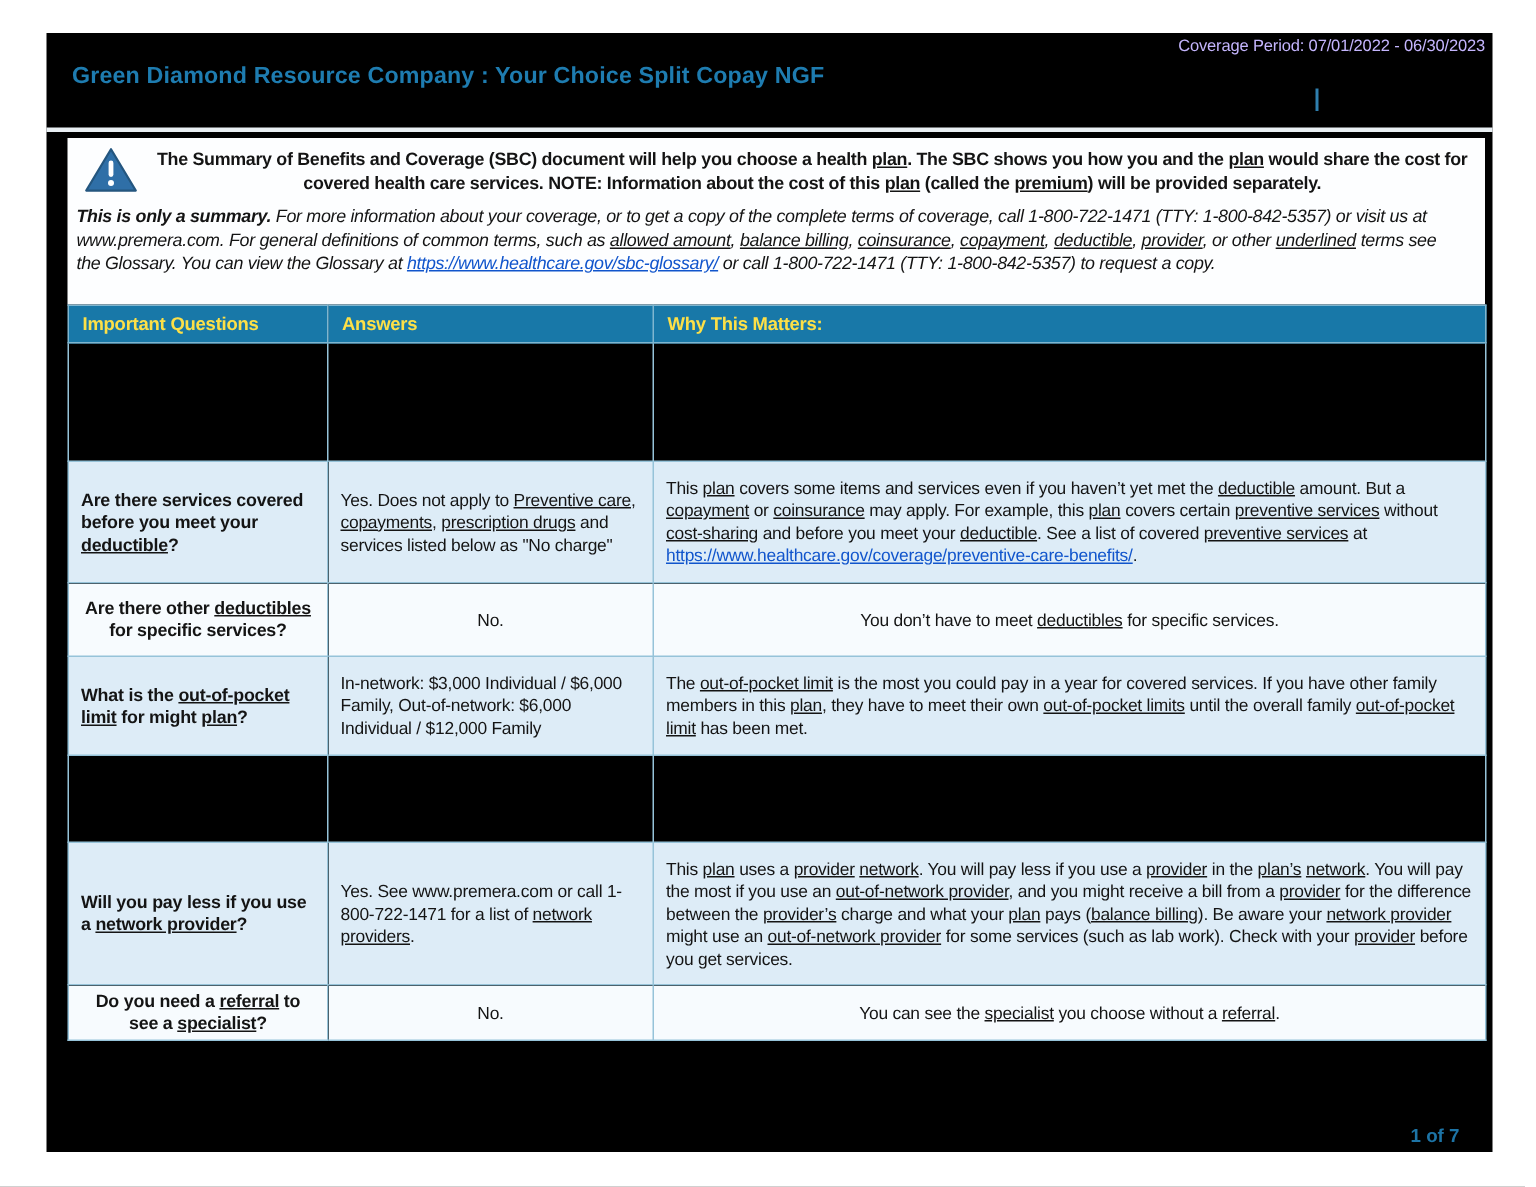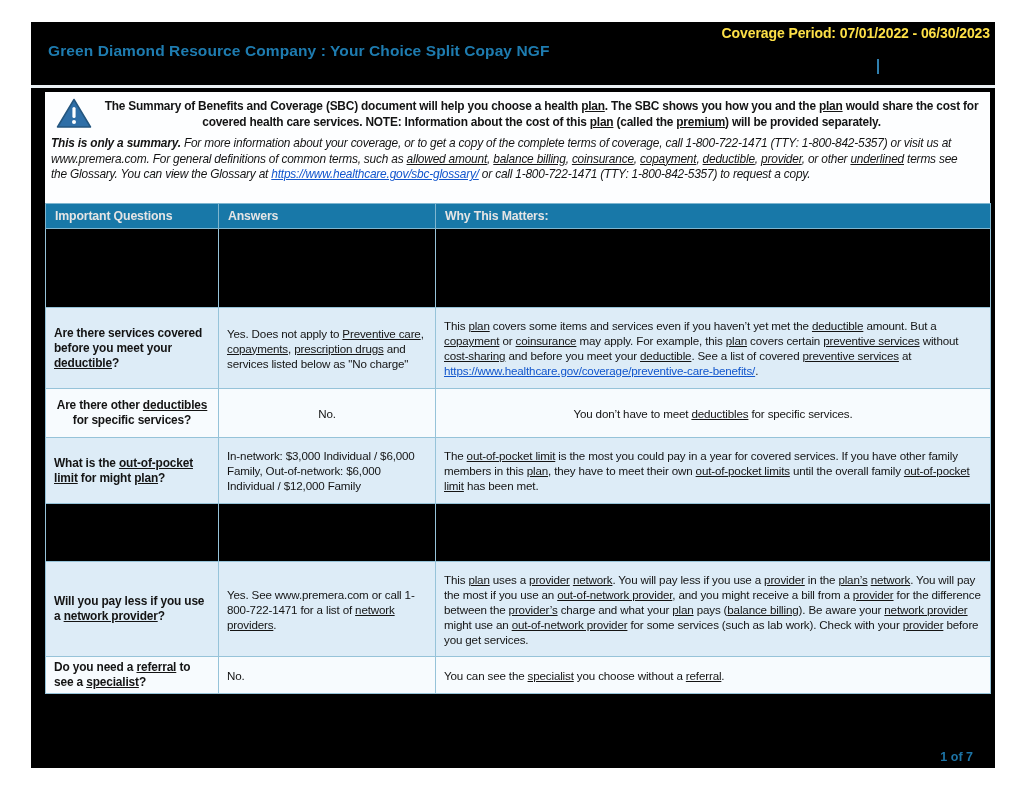--- a/index.html
+++ b/index.html
@@ -2,47 +2,47 @@
 <html><head>
 <meta charset="utf-8">
 <style>
   * { box-sizing: border-box; }
   html,body { margin:0; padding:0; background:#ffffff; }
   body { font-family:"Liberation Sans","DejaVu Sans",sans-serif; }
   .screen { position:relative; width:1024px; height:791px; background:#ffffff; overflow:hidden; }
 
   .page { position:absolute; left:31px; top:22px; width:964px; height:746px; background:#000000; }
 
-  .coverage { position:absolute; top:3px; right:5px; color:#fde047; font-weight:bold; font-size:14px; letter-spacing:-0.1px; }
+  .coverage { position:absolute; top:3px; right:5px; color:#c4b5fd; font-weight:normal; font-size:11px; letter-spacing:-0.1px; }
   .doc-title { position:absolute; top:20px; left:17px; color:#1e7cb0; font-weight:bold; font-size:15.5px; letter-spacing:0.1px; }
   .cursor-mark { position:absolute; left:846px; top:37px; width:2px; height:15px; background:#2f7fae; }
   .white-strip { position:absolute; top:63px; left:0; width:964px; height:3px; background:#e9eff3; }
 
   .notice-box { position:absolute; top:70px; left:14px; width:945px; height:111px; background:#fdfeff; color:#141414; padding:2px 6px 0 5px; overflow:hidden; }
   .notice-top { display:flex; gap:9px; padding:3px 2px 0 6px; align-items:flex-start; }
   .warn-icon { flex:0 0 auto; margin-top:1px; }
   .notice-p1 { font-weight:bold; font-size:11.9px; line-height:16px; letter-spacing:-0.2px; margin:1px 0 0 0;text-align:center; }
   .notice-p2 { font-size:11.9px; line-height:15.5px; letter-spacing:-0.2px; margin:3px 12px 0 1px;font-style:italic; }
 
   table.sbc { position:absolute; top:181px; left:14px; width:945px; border-collapse:collapse; table-layout:fixed; font-size:11.6px; line-height:15px; letter-spacing:-0.15px; color:#141414; }
   table.sbc col.c1 { width:173px; } table.sbc col.c2 { width:217px; } table.sbc col.c3 { width:555px; }
-  table.sbc th { background:#1878a8; color:#e5e5e5; text-align:left; font-size:12.3px; font-weight:bold; padding:4px 9px; border:1px solid #7fb6d0; }
+  table.sbc th { background:#1878a8; color:#fde047; text-align:left; font-size:12.3px; font-weight:bold; padding:4px 9px; border:1px solid #7fb6d0; }
   table.sbc thead tr { height:25px; }
   table.sbc td { border:1px solid #96c3d9; padding:3px 8px; vertical-align:middle; overflow:hidden; }
   table.sbc td.q { font-weight:bold; font-size:11.9px; }
   tr.tone-blue  td { background:#ddecf7;margin-left:40px; }
   tr.tone-white td { background:#f7fbfe; }
   tr.tone-black td { background:#000000; }
   table.sbc tbody tr:nth-child(1) { height:79px; }
   table.sbc tbody tr:nth-child(2) { height:81px; }
   table.sbc tbody tr:nth-child(3) { height:49px;text-align:center; }
   table.sbc tbody tr:nth-child(4) { height:66px; }
   table.sbc tbody tr:nth-child(5) { height:58px; }
   table.sbc tbody tr:nth-child(6) { height:95px; }
-  table.sbc tbody tr:nth-child(7) { height:36px; }
+  table.sbc tbody tr:nth-child(7) { height:36px;text-align:center; }
 
   .u { text-decoration:underline; }
   .b { font-weight:bold; }
   .link { color:#1155cc; text-decoration:underline; }
 
   .page-number { position:absolute; right:22px; bottom:4px; color:#1d74a6; font-weight:bold; font-size:12.5px; }
 </style>
 </head>
 <body>
 

